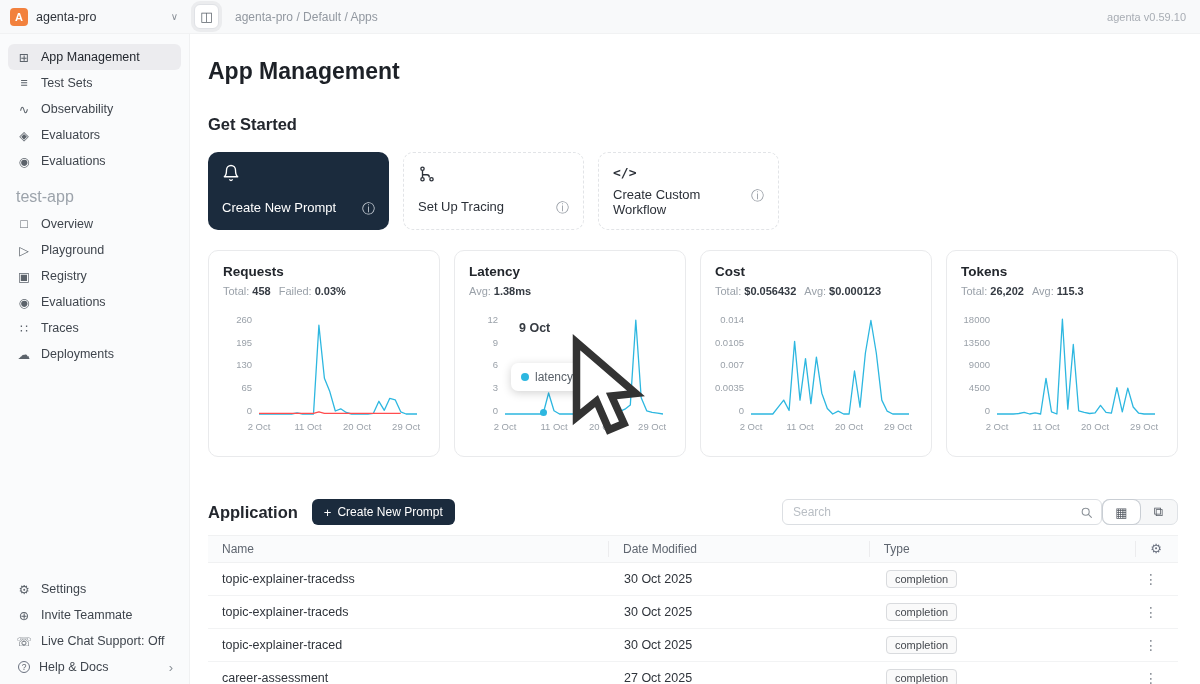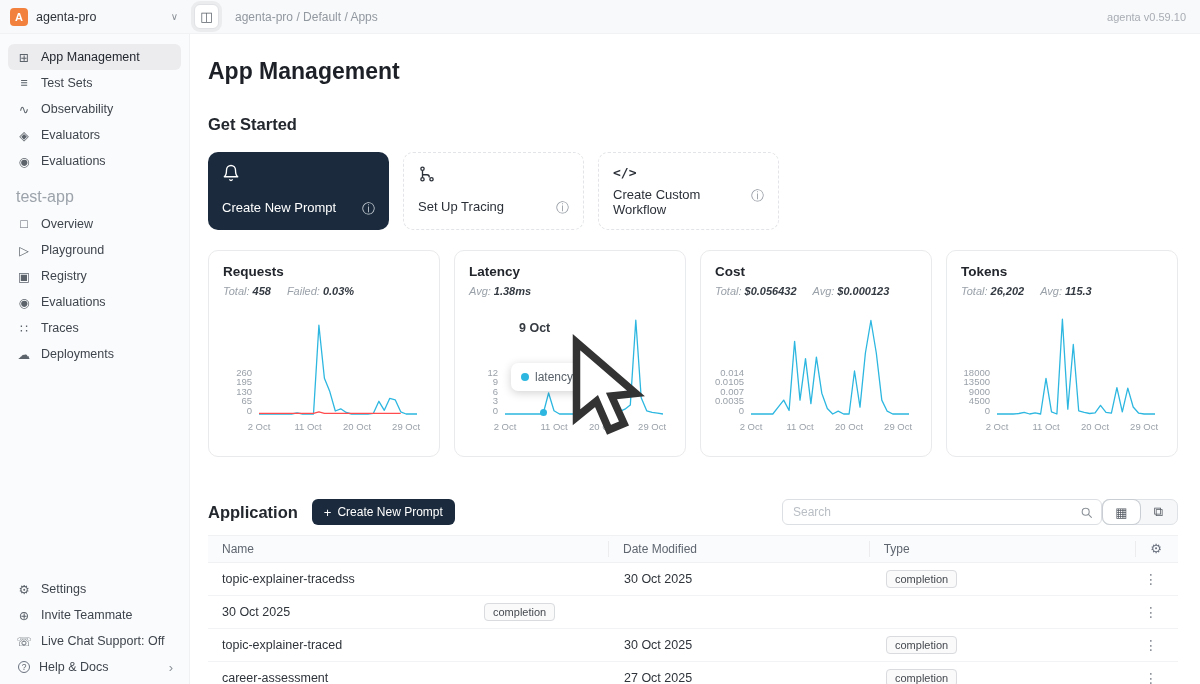--- a/index.html
+++ b/index.html
@@ -54,25 +54,25 @@
   .gs-bottom { display:flex; justify-content:space-between; align-items:flex-start; font-size:13px; font-weight:500; }
   .gs-info { font-size:13px; color:#949aa2; font-style:normal; }
   .gs-dark .gs-info { color:#c6cdd5; }
   .code-glyph { font-family:"DejaVu Sans Mono","Liberation Mono",monospace; font-size:13px; font-weight:600; }
 
   
   .stats-row { display:flex; gap:14px; margin-top:20px; }
   .stat-card { position:relative; width:232px; height:207px; border:1px solid #e9eaec; border-radius:10px;
     padding:13px 14px; background:#fff; }
   .sc-title { font-size:13.5px; font-weight:600; color:#22262c; }
-  .sc-stats { display:flex; gap:16px; margin-top:6px; font-size:11px;font-style:italic; }
+  .sc-stats { display:flex; gap:8px; margin-top:6px; font-size:11px; }
   .sc-stat .lab { color:#9aa1a9; margin-right:3px; }
   .sc-stat .val { color:#343a42; font-weight:600; }
   .sc-chart { display:flex; margin-top:18px; position:relative; height:122px; }
-  .sc-y { width:36px; height:100px; display:flex; flex-direction:column; justify-content:flex-end;
+  .sc-y { width:36px; height:100px; display:flex; flex-direction:column; justify-content:space-between;
     align-items:flex-end; padding-right:7px; font-size:9.5px; color:#9aa1a9; line-height:1; }
   .sc-plot { position:relative; width:158px; height:100px; }
   .sc-plot svg { position:absolute; left:0; top:0; width:158px; height:100px; overflow:visible; }
   .sc-x { position:absolute; left:36px; top:106px; width:158px; height:14px; font-size:9.5px; color:#9aa1a9; }
   .sc-x span { position:absolute; transform:translateX(-50%); white-space:nowrap; }
   .hover-date { position:absolute; left:14px; top:6px; font-size:12.5px; font-weight:600; color:#363b42; z-index:3; }
   .cursor-icon { position:absolute; left:30px; top:21px; z-index:4; }
   .chart-tooltip { position:absolute; left:6px; top:48px; background:#fff; border-radius:7px;
     box-shadow:0 2px 10px rgba(0,0,0,0.18); padding:7px 10px; display:flex; align-items:center;
     font-size:12px; z-index:3; white-space:nowrap; }
@@ -403,20 +403,21 @@
     <div id="tbody" data-name="table-body">
         <div class="trow" data-name="table-row">
           <div class="td col-name" data-name="row-name">topic-explainer-tracedss</div>
           <div class="td col-date" data-name="row-date">30 Oct 2025</div>
           <div class="td col-type" data-name="row-type"><span class="pill" data-name="type-badge">completion</span></div>
           <div class="td col-actions" data-name="row-actions">
             <span class="kebab" data-name="row-menu-button">⋮</span>
           </div>
         </div>
         <div class="trow" data-name="table-row">
+          <div class="td col-name" data-name="row-name">topic-explainer-traceds</div>
           <div class="td col-date" data-name="row-date">30 Oct 2025</div>
           <div class="td col-type" data-name="row-type"><span class="pill" data-name="type-badge">completion</span></div>
           <div class="td col-actions" data-name="row-actions">
             <span class="kebab" data-name="row-menu-button">⋮</span>
           </div>
         </div>
         <div class="trow" data-name="table-row">
           <div class="td col-name" data-name="row-name">topic-explainer-traced</div>
           <div class="td col-date" data-name="row-date">30 Oct 2025</div>
           <div class="td col-type" data-name="row-type"><span class="pill" data-name="type-badge">completion</span></div>

